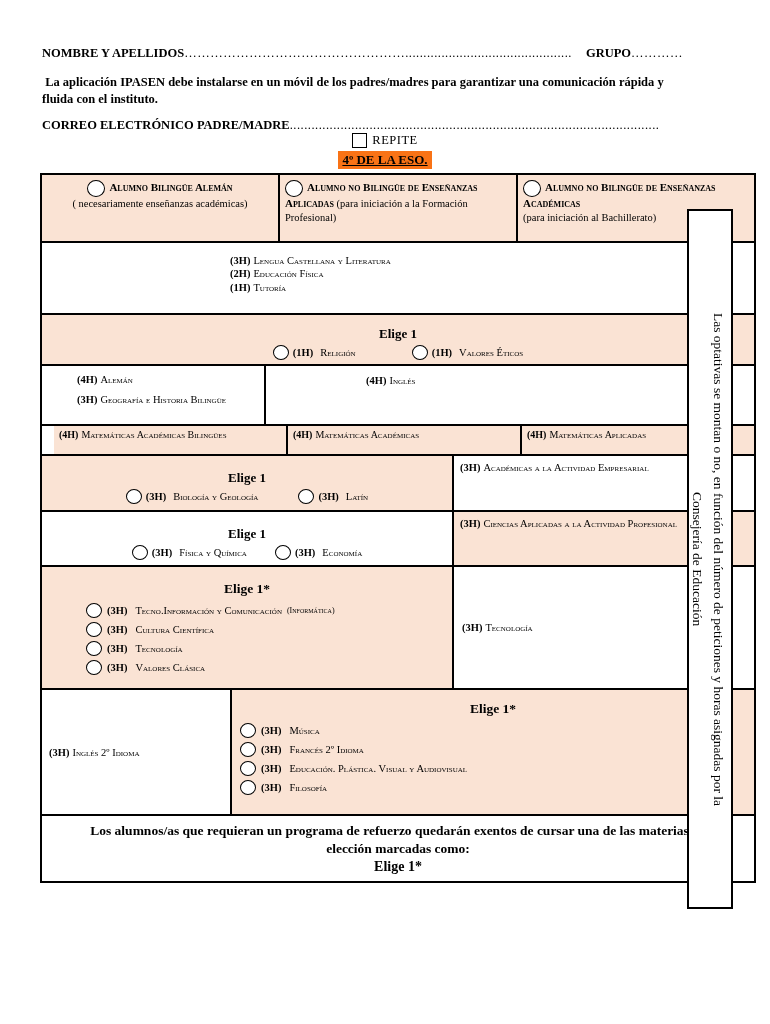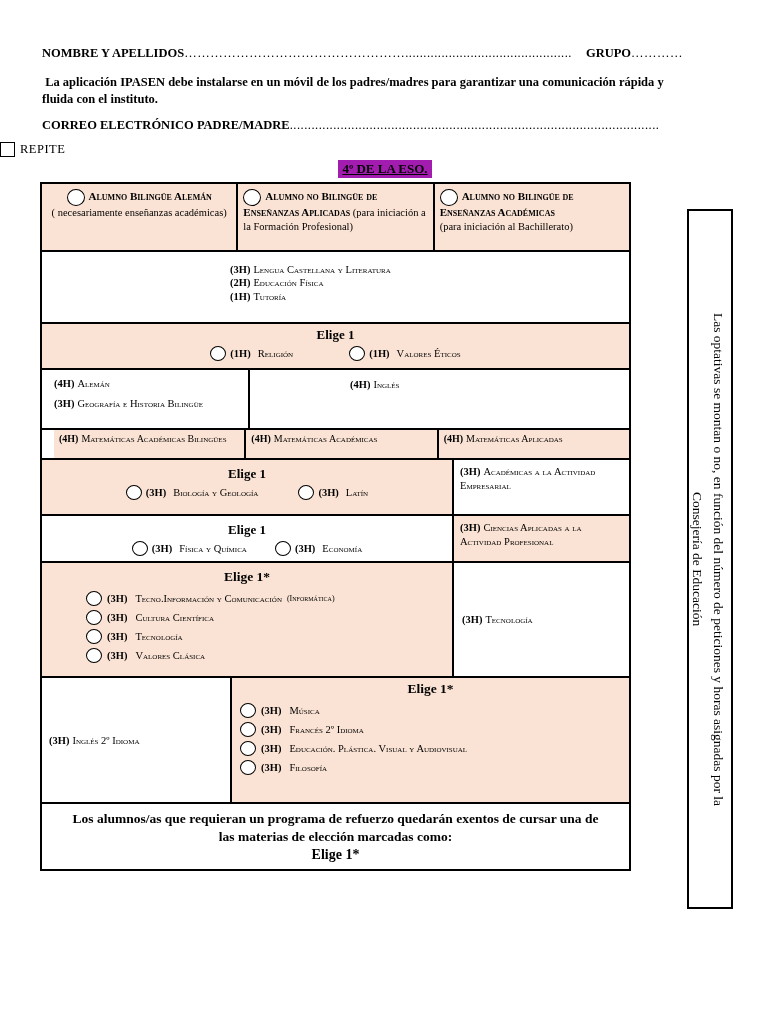--- a/index.html
+++ b/index.html
@@ -18,36 +18,36 @@
   .dots { font-weight: normal; letter-spacing: 0.5px; }
 
   
   .header { padding: 46px 88px 0 42px; font-size: 12.5px; }
   .hline1 { white-space: nowrap; overflow: hidden; }
   .grp { margin-left: 14px; }
   .ipasen { margin-top: 13px; line-height: 1.35; white-space: pre-wrap; }
   .hline { margin-top: 10px; white-space: nowrap; overflow: hidden; }
 
   
-  .repite-row { margin-top: 9px; font-size: 12.5px; }
+  .repite-row { text-align: center; font-size: 12.5px; }
   .checkbox {
     display: inline-block; width: 15px; height: 15px;
     border: 1.6px solid #000; background: #fff;
     vertical-align: middle; margin-right: 5px;
   }
   .repite-label { font-variant: small-caps; letter-spacing: 0.5px; }
   .eso-row { margin-top: 2px; text-align: center; }
   .eso-title {
-    display: inline-block; background: #a21caf;
+    display: inline-block; background: #f97316;
     font-weight: bold; font-size: 13px; text-decoration: underline;
     padding: 1px 4px;
   }
 
   
-  .tbl { width: 591px; margin: 4px 0 0 40px; border: 2px solid #000; font-size: 10.5px; }
+  .tbl { width: 716px; margin: 4px 0 0 40px; border: 2px solid #000; font-size: 10.5px; }
   .row { display: flex; border-top: 2px solid #000; }
   .row:first-child { border-top: none; }
   .cell { min-width: 0; }
   .cell + .cell { border-left: 2px solid #000; }
   .peach { background: #FAE3D4; }
   .white { background: #fff; }
   .cell3 { flex: 1 1 0; }
 
   .radio {
     display: inline-block; width: 16px; height: 15px;
@@ -64,33 +64,33 @@
   .hcell .note { font-weight: normal; font-size: 10.5px; }
   .note-block { display: block; }
   .hc-center { text-align: center; }
 
   
   .r-common { min-height: 72px; }
   .r-common .cell { padding: 9px 4px 8px 188px; }
   .item { margin: 2.5px 0; }
 
   
-  .elige-title { text-align: center; font-weight: bold; font-size: 13px; padding-top: 3px; }
+  .elige-title { text-align: center; font-weight: bold; font-size: 13px; padding-top: 11px; }
   .elige-title.star { font-size: 13.5px; }
   .elige-opts { display: flex; justify-content: center; align-items: center; margin-top: 3px; }
   .elige-opts .opt { display: inline-flex; align-items: center; gap: 4px; }
   .r-religion { min-height: 46px; }
   .r-religion .cell { width: 100%; padding-bottom: 4px; }
   .gap56 { gap: 56px; }
   .gap40 { gap: 40px; }
   .gap28 { gap: 28px; }
 
   
   .r-lang { min-height: 60px; }
-  .lang-a { flex: 0 0 206px; padding: 5px 12px; }
+  .lang-a { flex: 0 0 206px; padding: 5px 19px; margin-left: 16px; }
   .lang-a .item + .item { margin-top: 9px; max-width: 180px; }
   .lang-b { flex: 1 1 auto; padding: 6px 6px 6px 100px; }
   .lang-b .item + .item { margin-top: 7px; }
 
   
   .r-maths { min-height: 30px; font-size: 10px; padding-left: 12px; }
   .r-maths .cell { padding: 3px 5px; line-height: 1.25; }
 
   
   .r-science { min-height: 56px; }

